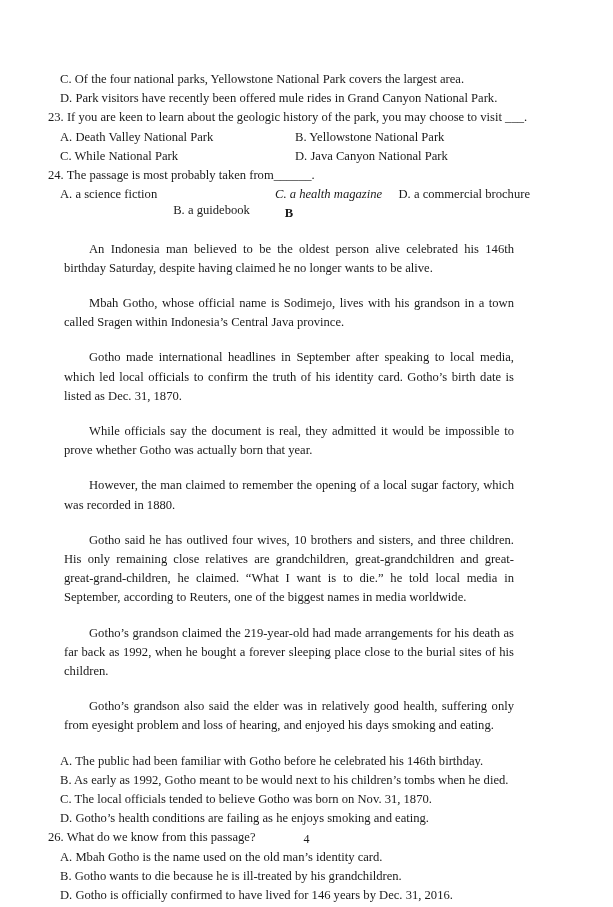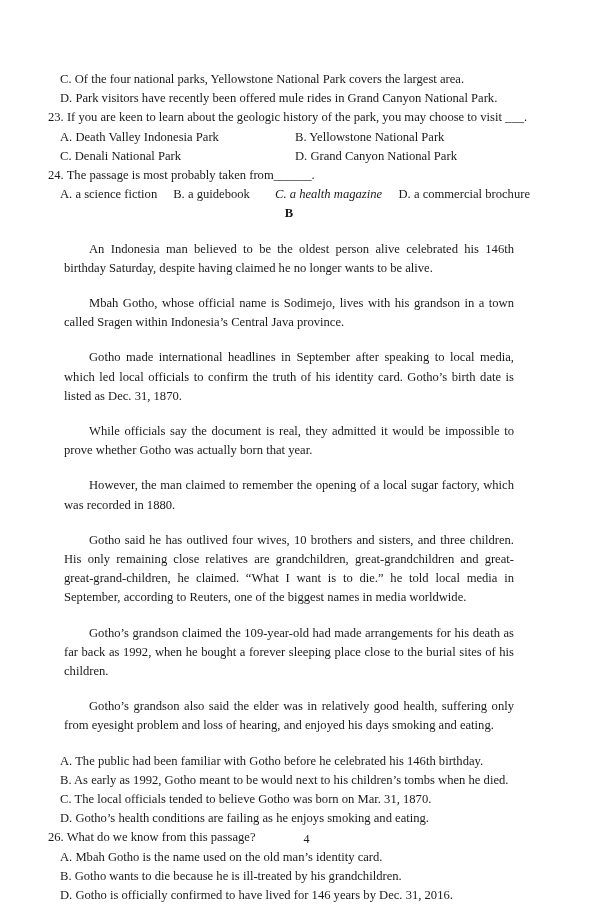--- a/index.html
+++ b/index.html
@@ -10,67 +10,67 @@
     }
     .page { position: absolute; left: 48px; top: 70px; width: 482px; }
     .line { height: 19.2px; line-height: 19.2px; white-space: nowrap; }
     .opt { padding-left: 12px; }
     .para { text-align: justify; line-height: 19.2px; }
     .para p { margin: 16px; text-indent: 25px; }
     .row { display: flex; }
     .row .col { width: 235px; }
     .row4 { display: flex; padding-left: 12px; gap: 16px; }
     .row4 span:nth-child(1) { width: 110px; }
-    .row4 span:nth-child(2) { width: 99px; }
+    .row4 span:nth-child(2) { width: 99px; margin-top: 16px; }
     .row4 span:nth-child(3) { width: 124px; font-style: italic; }
     .section { text-align: center; font-weight: bold; }
     .pagenum { position: absolute; top: 832px; left: 0; width: 613px; text-align: center; font-size: 12px; }
   </style>
 </head>
 <body>
 
 <div class="page">
 
   <div class="line opt">C. Of the four national parks, Yellowstone National Park covers the largest area.</div>
   <div class="line opt">D. Park visitors have recently been offered mule rides in Grand Canyon National Park.</div>
 
   <div class="line">23. If you are keen to learn about the geologic history of the park, you may choose to visit ___.</div>
   <div class="line opt row">
-    <span class="col">A. Death Valley Indonesia Park</span>
+    <span class="col">A. Death Valley National Park</span>
     <span class="col">B. Yellowstone National Park</span>
   </div>
   <div class="line opt row">
-    <span class="col">C. Denali National Park</span>
-    <span class="col">D. Grand Canyon National Park</span>
+    <span class="col">C. While National Park</span>
+    <span class="col">D. Java Canyon National Park</span>
   </div>
 
   <div class="line">24. The passage is most probably taken from______.</div>
   <div class="line row4">
     <span>A. a science fiction</span>
     <span>B. a guidebook</span>
     <span>C. a health magazine</span>
     <span>D. a commercial brochure</span>
   </div>
 
   <div class="line section">B</div>
 
   <div class="para">
     <p>An Indonesia man believed to be the oldest person alive celebrated his 146th birthday Saturday, despite having claimed he no longer wants to be alive.</p>
     <p>Mbah Gotho, whose official name is Sodimejo, lives with his grandson in a town called Sragen within Indonesia’s Central Java province.</p>
     <p>Gotho made international headlines in September after speaking to local media, which led local officials to confirm the truth of his identity card. Gotho’s birth date is listed as Dec. 31, 1870.</p>
     <p>While officials say the document is real, they admitted it would be impossible to prove whether Gotho was actually born that year.</p>
     <p>However, the man claimed to remember the opening of a local sugar factory, which was recorded in 1880.</p>
     <p>Gotho said he has outlived four wives, 10 brothers and sisters, and three children. His only remaining close relatives are grandchildren, great-grandchildren and great-great-grand-children, he claimed. “What I want is to die.” he told local media in September, according to Reuters, one of the biggest names in media worldwide.</p>
-    <p>Gotho’s grandson claimed the 109-year-old had made arrangements for his death as far back as 1992, when he bought a forever sleeping place close to the burial sites of his children.</p>
+    <p>Gotho’s grandson claimed the 219-year-old had made arrangements for his death as far back as 1992, when he bought a forever sleeping place close to the burial sites of his children.</p>
     <p>Gotho’s grandson also said the elder was in relatively good health, suffering only from eyesight problem and loss of hearing, and enjoyed his days smoking and eating.</p>
   </div>
 
   <div class="line opt">A. The public had been familiar with Gotho before he celebrated his 146th birthday.</div>
   <div class="line opt">B. As early as 1992, Gotho meant to be would next to his children’s tombs when he died.</div>
-  <div class="line opt">C. The local officials tended to believe Gotho was born on Mar. 31, 1870.</div>
+  <div class="line opt">C. The local officials tended to believe Gotho was born on Nov. 31, 1870.</div>
   <div class="line opt">D. Gotho’s health conditions are failing as he enjoys smoking and eating.</div>
 
   <div class="line">26. What do we know from this passage?</div>
   <div class="line opt">A. Mbah Gotho is the name used on the old man’s identity card.</div>
   <div class="line opt">B. Gotho wants to die because he is ill-treated by his grandchildren.</div>
   <div class="line opt">D. Gotho is officially confirmed to have lived for 146 years by Dec. 31, 2016.</div>
 
   <div class="line">27. The main purpose of writing this passage is______.</div>
   <div class="line opt">A. to tell a story that is actually unbelievable</div>
 </div>

